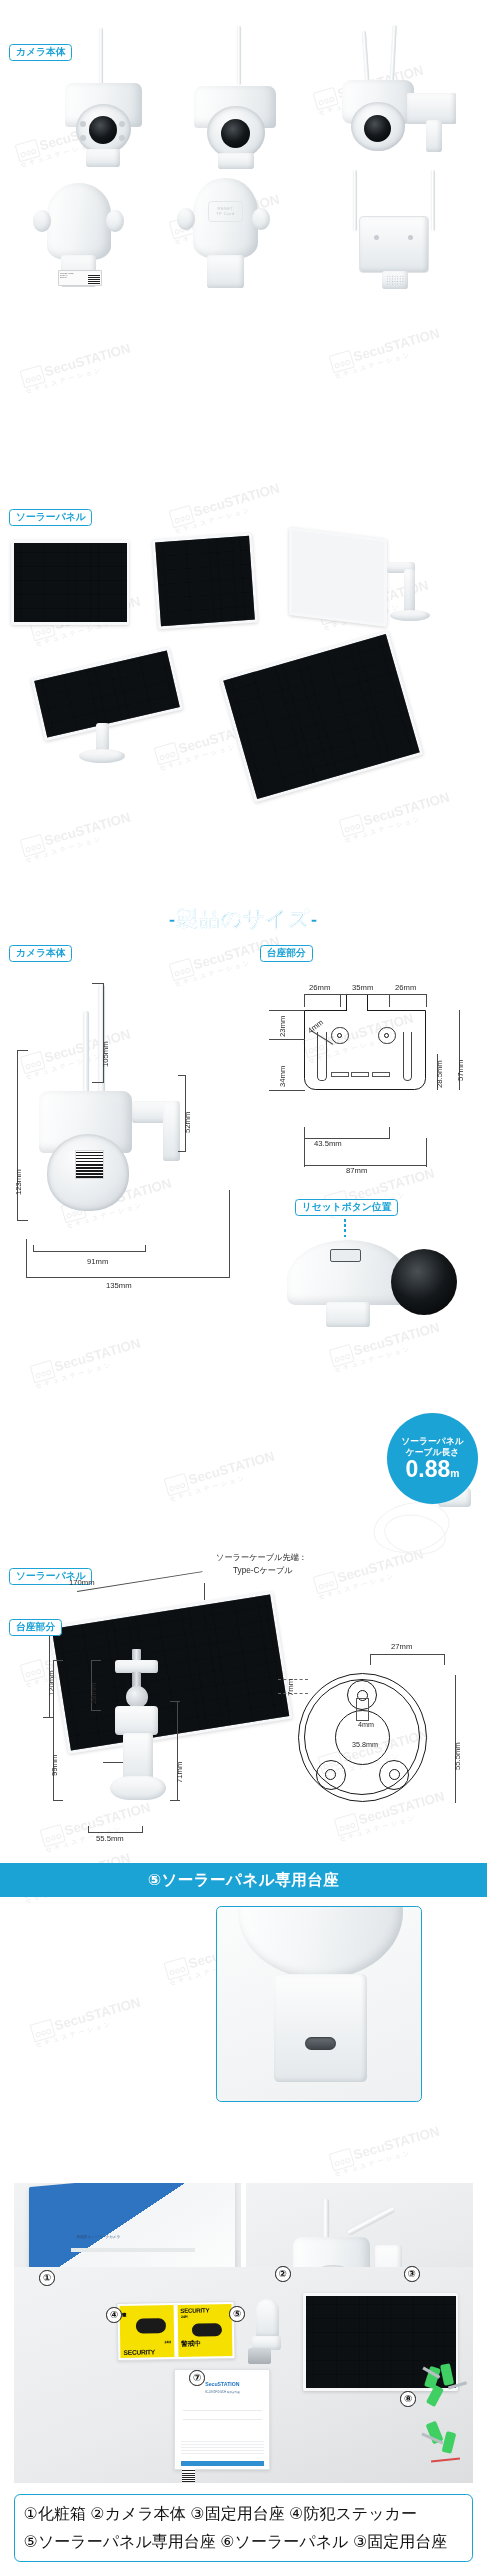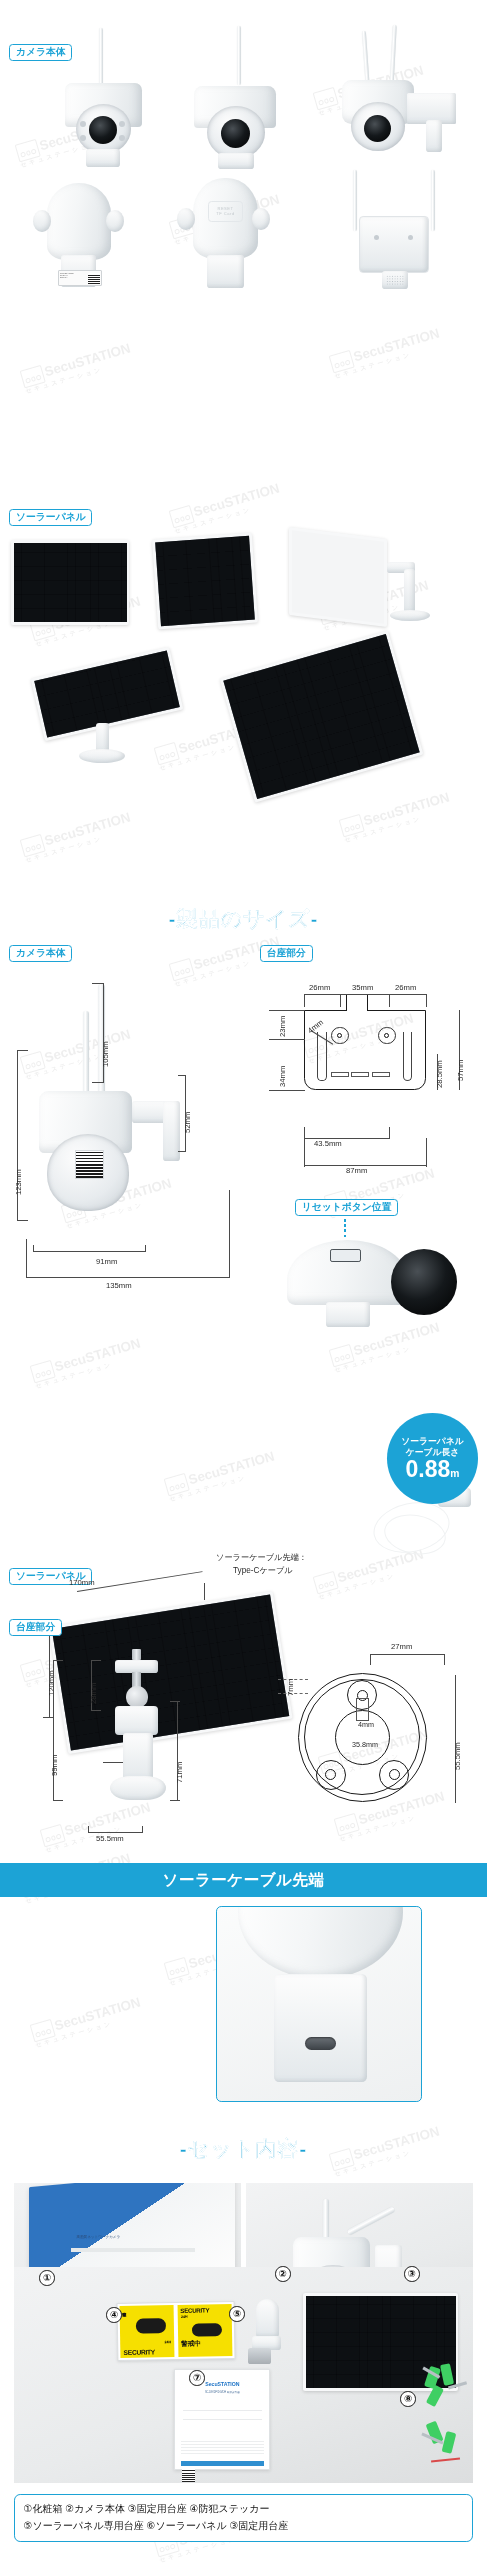--- a/index.html
+++ b/index.html
@@ -121,21 +121,21 @@
   }
 
   
   .list-box {
     position: absolute;
     border: 1.5px solid #1CA3D6;
     border-radius: 6.2px;
     background: #fff;
     padding: 5.2px 8.2px 6.2px;
   }
-  .list-row { font-size: 10px; color: #111; line-height: 1.72; white-space: nowrap; font-weight: 500; }
+  .list-row { font-size: 16px; color: #111; line-height: 1.72; white-space: nowrap; font-weight: 500; }
 
   
   .tile { position: absolute; overflow: hidden; }
   .tile.desk { background: linear-gradient(160deg,#f2f3f4 0%,#e9ebec 55%,#dcdedf 100%); }
 </style>
 </head>
 <body>
 
 <div class="page">
 
@@ -396,21 +396,21 @@
   <div class="dim-txt v" style="left:14.4px; top:1195px;">123mm</div>
 
   <div class="dl v" style="left:185px; top:1075px; height:76px;"></div>
   <div class="dl h" style="left:178px; top:1075px; width:8.2px;"></div>
   <div class="dl h" style="left:178px; top:1151px; width:8.2px;"></div>
   <div class="dim-txt v" style="left:183px; top:1133px;">52mm</div>
 
   <div class="dl h" style="left:33px; top:1251px; width:112px;"></div>
   <div class="dl v" style="left:33px; top:1245px; height:7.2px;"></div>
   <div class="dl v" style="left:145px; top:1245px; height:7.2px;"></div>
-  <div class="dim-txt" style="left:80px; top:1257px;padding-left:16px;">91mm</div>
+  <div class="dim-txt" style="left:71px; top:1257px;padding-left:16px;">91mm</div>
 
   <div class="dl h" style="left:26px; top:1277px; width:203px;"></div>
   <div class="dl v" style="left:26px; top:1239px; height:39px;"></div>
   <div class="dl v" style="left:229px; top:1190px; height:88px;"></div>
   <div class="dim-txt" style="left:106px; top:1281px;">135mm</div>
 
   <div class="ph" style="left:304px; top:1010px; width:122px; height:80px;">
     <div style="position:absolute;left:0;top:0;width:122px;height:80px;border:1px solid #1a1a1a;border-radius:0 0 11.3px 11.3px;"></div>
     <div style="position:absolute;left:42px;top:-16.5px;width:21.6px;height:17.5px;border:1px solid #1a1a1a;border-bottom:none;background:#fff;"></div>
     <div style="position:absolute;left:13.4px;top:21.6px;width:9.3px;height:49px;border:0.5px solid #444;border-radius:0 0 4.6px 4.6px;border-top:none;"></div>
@@ -560,30 +560,29 @@
   <div class="dl h" style="left:278px; top:1679px; width:30px; border-top:0.5px dashed #666; background:none; height:0;"></div>
   <div class="dl h" style="left:278px; top:1693px; width:30px; border-top:0.5px dashed #666; background:none; height:0;"></div>
   <div class="dim-txt v" style="left:286px; top:1696px;">7mm</div>
 
   <div class="dl v" style="left:455px; top:1675px; height:128px;"></div>
   <div class="dim-txt v" style="left:453px; top:1770px;">55.5mm</div>
 
   <div class="dim-txt" style="left:358px; top:1720px; font-size:7.2px;">4mm</div>
   <div class="dim-txt" style="left:352px; top:1740px; font-size:7.2px;">35.8mm</div>
 
-  <div class="band" style="position:absolute; left:0; top:1863px; width:487px;">ソーラーケーブル先端</div>
+  <div class="band" style="position:absolute; left:0; top:1863px; width:487px;">⑤ソーラーパネル専用台座</div>
 
   <div class="ph" style="left:216px; top:1906px; width:206px; height:196px; border:1.5px solid #1CA3D6; border-radius:5.2px; overflow:hidden; background:linear-gradient(160deg,#fbfcfc,#eef0f1);">
     <div class="cam-body" style="position:absolute;left:20.6px;top:-62px;width:165px;height:134px;border-radius:50%;"></div>
     <div class="bracket" style="position:absolute;left:57px;top:67px;width:93px;height:108px;border-radius:5.2px;"></div>
     <div style="position:absolute;left:88px;top:130px;width:31px;height:13.4px;border-radius:6.7px;background:linear-gradient(180deg,#6b7177,#3c4146);box-shadow:inset 0 1px 2.1px rgba(0,0,0,.5);"></div>
   </div>
 
 
-  <div class="sec-title" style="position:absolute; left:0; top:2138px; width:487px;">-セット内容-</div>
 
   <div class="tile desk" style="left:14.4px; top:2183px; width:227px; height:165px;">
     <div style="position:absolute;left:14.4px;top:-5.2px;width:206px;height:108px;background:linear-gradient(150deg,#2f74c0 0%,#2f74c0 44%,#f3f5f6 44%,#fdfdfd 100%);transform:skewY(-5deg);border-radius:1.5px;box-shadow:0 1.5px 5.2px rgba(0,0,0,.12);"></div>
     <div style="position:absolute;left:57px;top:65px;width:124px;height:4.1px;background:#e6e9ea;"></div>
     <div class="dim-txt" style="left:62px;top:52px;font-size:3.6px;color:#2b4d7a;">高画質ネットワークカメラ</div>
     <div class="num" style="left:25px;top:87px;">①</div>
   </div>
 
   <div class="tile desk" style="left:246px; top:2183px; width:227px; height:165px;">
     <div class="antenna" style="position:absolute;left:77px;top:15.5px;width:6.2px;height:49px;"></div>

